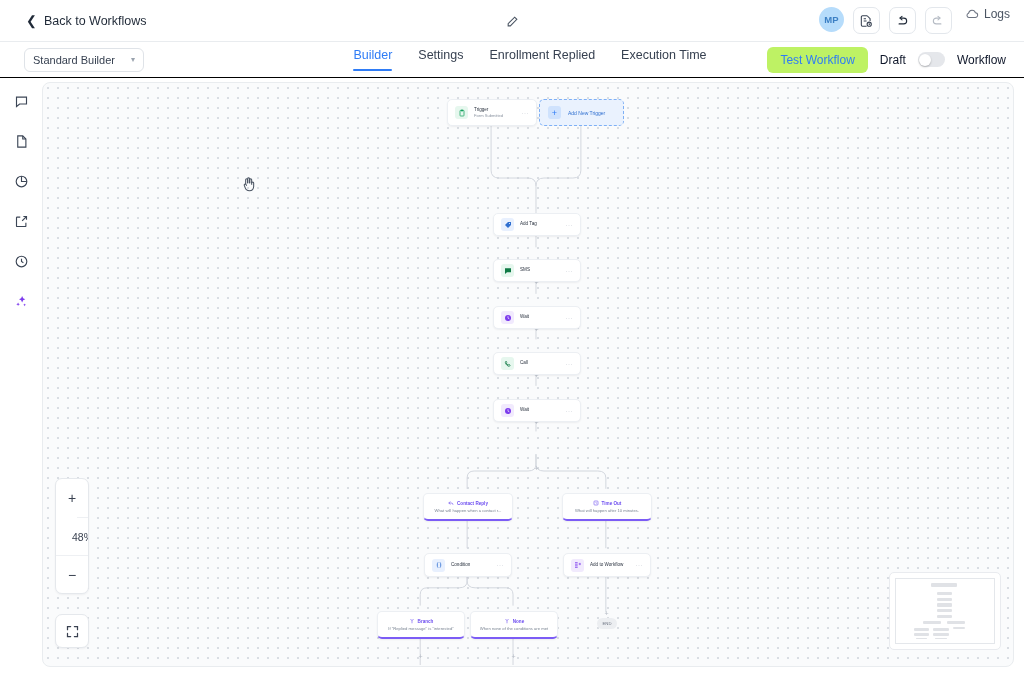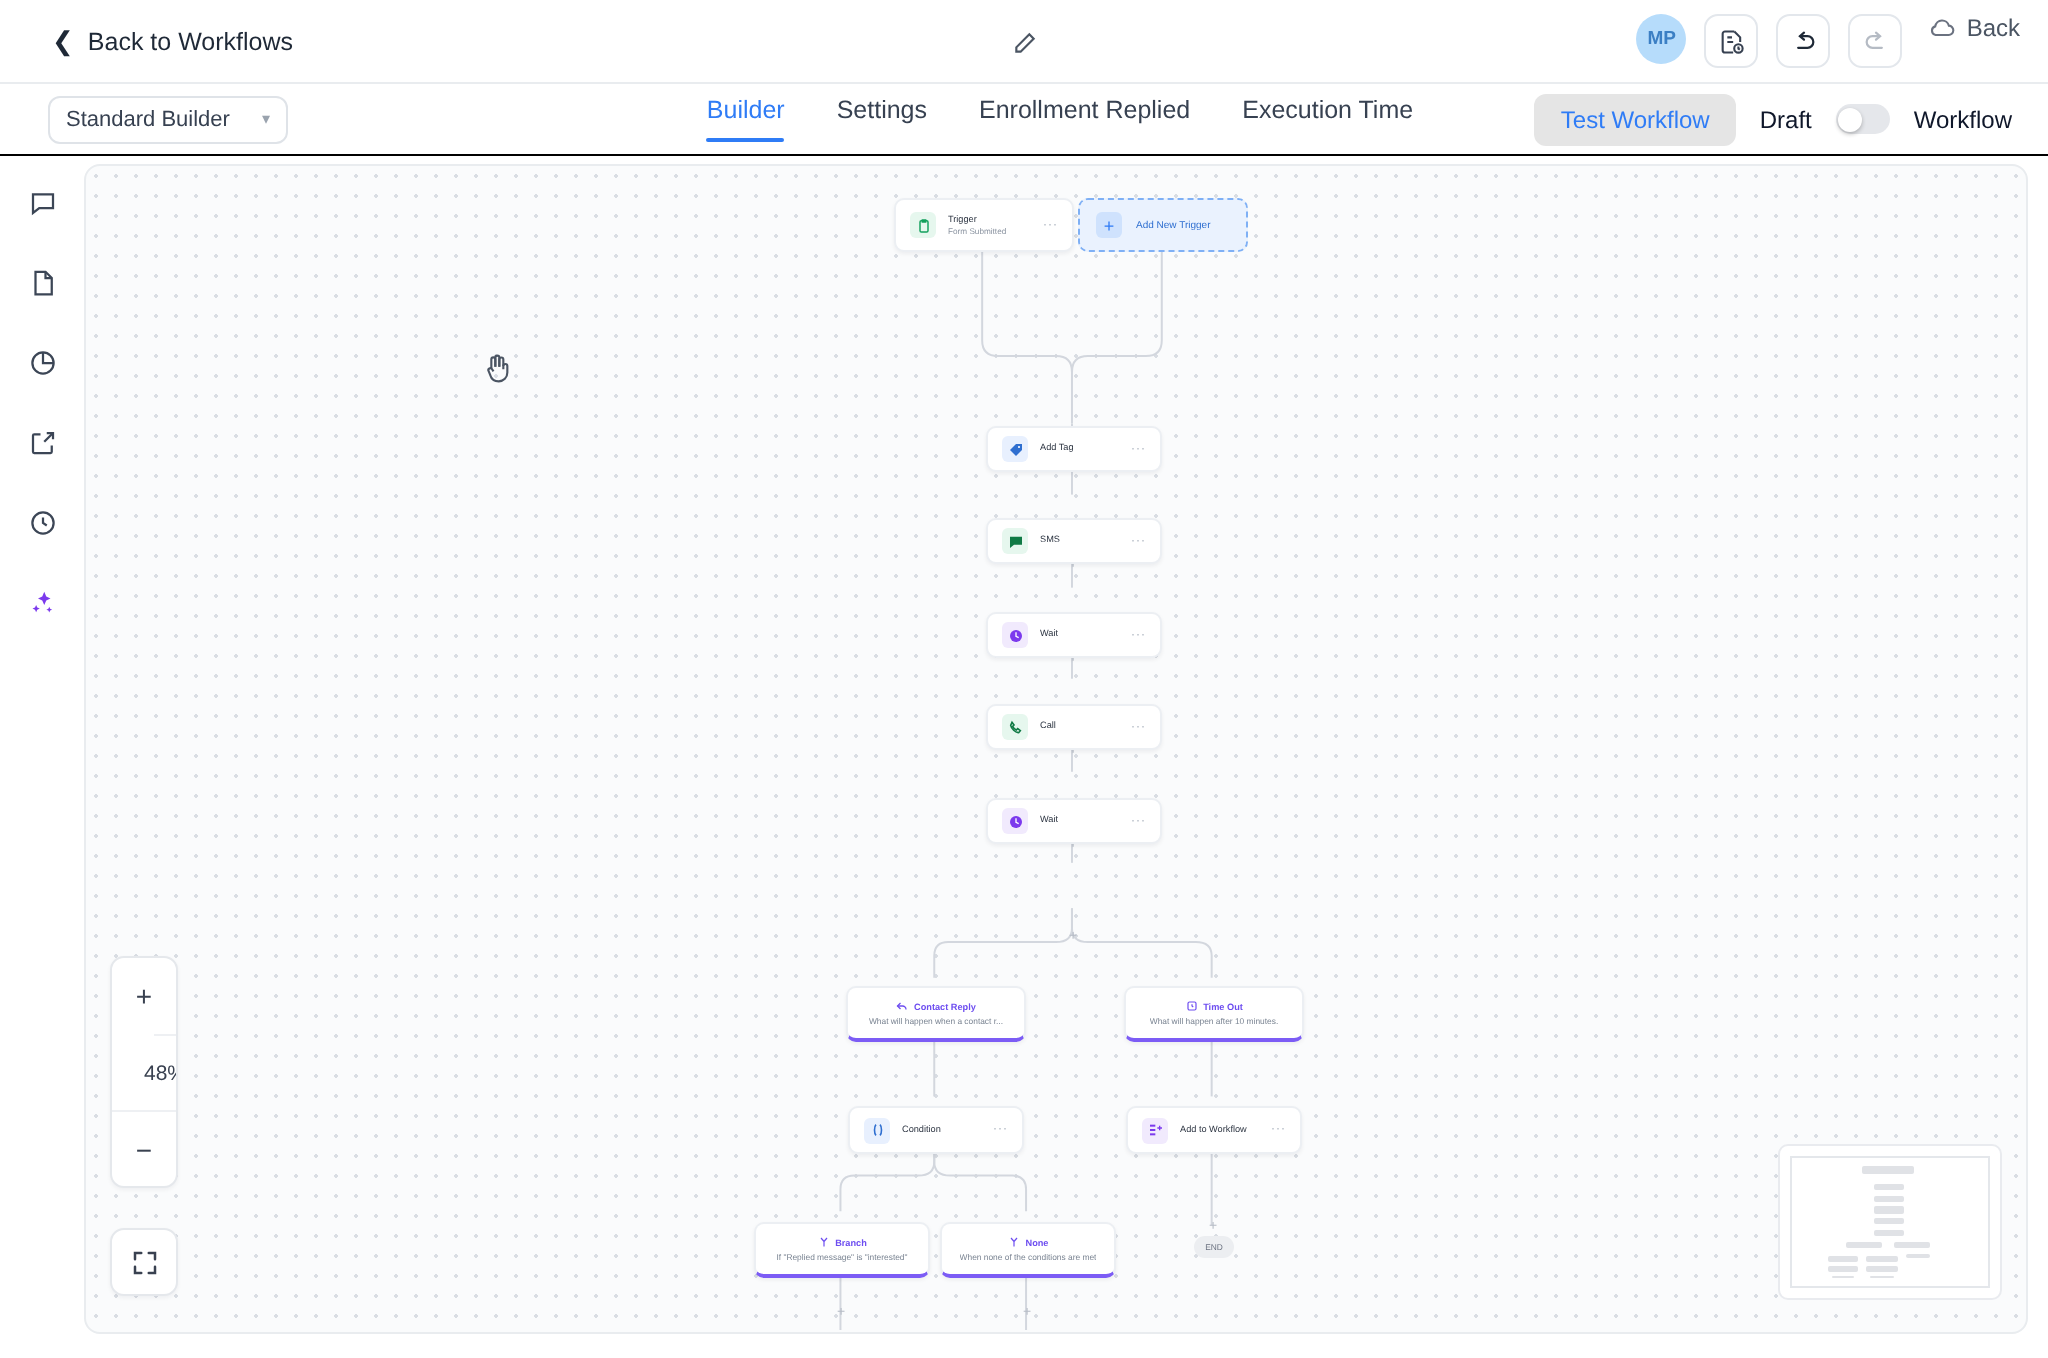--- a/index.html
+++ b/index.html
@@ -75,21 +75,21 @@
   .tab.active { color: #2f7cf6; }
   .tab.active::after {
     content: ""; position: absolute; left: 0; right: 0; bottom: 0;
     height: 2px; background: #2f7cf6; border-radius: 2px;
   }
   .tab-right {
     margin-left: auto; display: flex; align-items: center; gap: 12px;
     margin-right: 18px; position: relative; z-index: 2;
   }
   .test-btn {
-    background: #e5e5e5; color: #2f7cf6; font-size: 12px;
+    background: #bef264; color: #2f7cf6; font-size: 12px;
     padding: 6px 13px; border-radius: 6px; border: none; cursor: pointer;
     font-family: inherit;
   }
   .draft-label, .publish-label { font-size: 12px; color: #0f172a; }
   .toggle {
     width: 27px; height: 15px; border-radius: 9px; background: #e5e7eb;
     position: relative; cursor: pointer;
   }
   .toggle .knob {
     position: absolute; left: 1.5px; top: 1.5px;
@@ -255,21 +255,21 @@
       <svg width="14" height="14" viewBox="0 0 24 24" fill="none" stroke="#b5bbc4" stroke-width="1.9" stroke-linecap="round">
         <path d="M15 7H9a5 5 0 0 0 0 10h8"></path>
           <path d="M12 4l3.5 3L12 10"></path>
       </svg>
     </div>
 
     <div class="saved">
       <svg width="14" height="12" viewBox="0 0 24 20" fill="none" stroke="#6b7280" stroke-width="1.8">
         <path d="M6.5 16h11a4 4 0 0 0 .4-8A6 6 0 0 0 6.2 8.6 3.8 3.8 0 0 0 6.5 16z"></path>
       </svg>
-      <span>Back</span>
+      <span>Logs</span>
     </div>
   </div>
 </div>
 
 <div class="tabbar">
   <div class="builder-select">
     <span>Standard Builder</span>
     <span class="caret">▾</span>
   </div>
 

